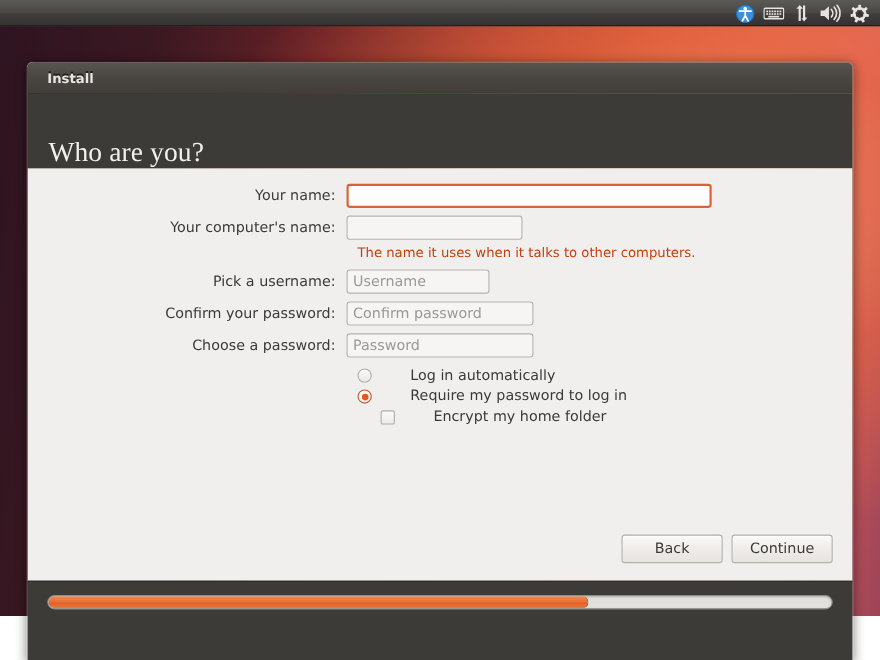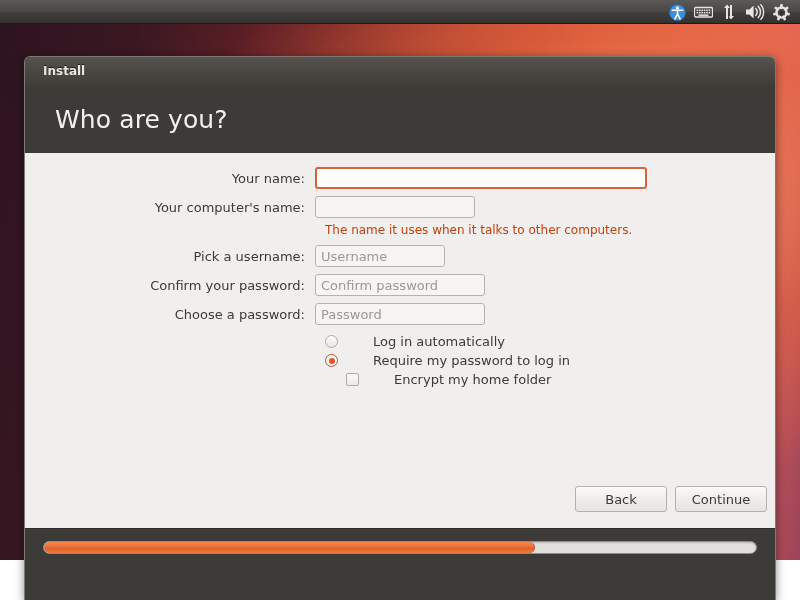--- a/index.html
+++ b/index.html
@@ -73,23 +73,24 @@
     color: #e8e6e3;
     font-size: 12px;
     font-weight: bold;
     text-shadow: 0 -1px 0 rgba(0,0,0,0.6);
   }
 
   #header-area {
     flex: 0 0 68px;
     background: #3c3b37;
     display: flex;
-    align-items: center;
-    padding-left: 30px;
-    box-sizing: border-box;
+    align-items: flex-end;
+    padding-left: 19px;
+    box-sizing: border-box;
+    font-family: Liberation Serif, serif;
   }
   #header-area .heading {
     color: #f2f0ee;
     font-size: 25px;
     font-weight: normal;
     letter-spacing: 0.1px;
   }
 
   #content-area {
     flex: 1 1 auto;
@@ -200,21 +201,21 @@
   .opt-label {
     font-size: 13px;
     color: #3b3a38;
     white-space: nowrap;
     margin-left: 28px;
   }
 
   
   #button-row {
     position: absolute;
-    right: 8px;
+    right: 18px;
     bottom: 16px;
     display: flex;
     gap: 8px;
   }
   .btn {
     font-family: "DejaVu Sans", "Liberation Sans", sans-serif;
     font-size: 13px;
     color: #3b3a38;
     min-width: 92px;
     height: 26px;

